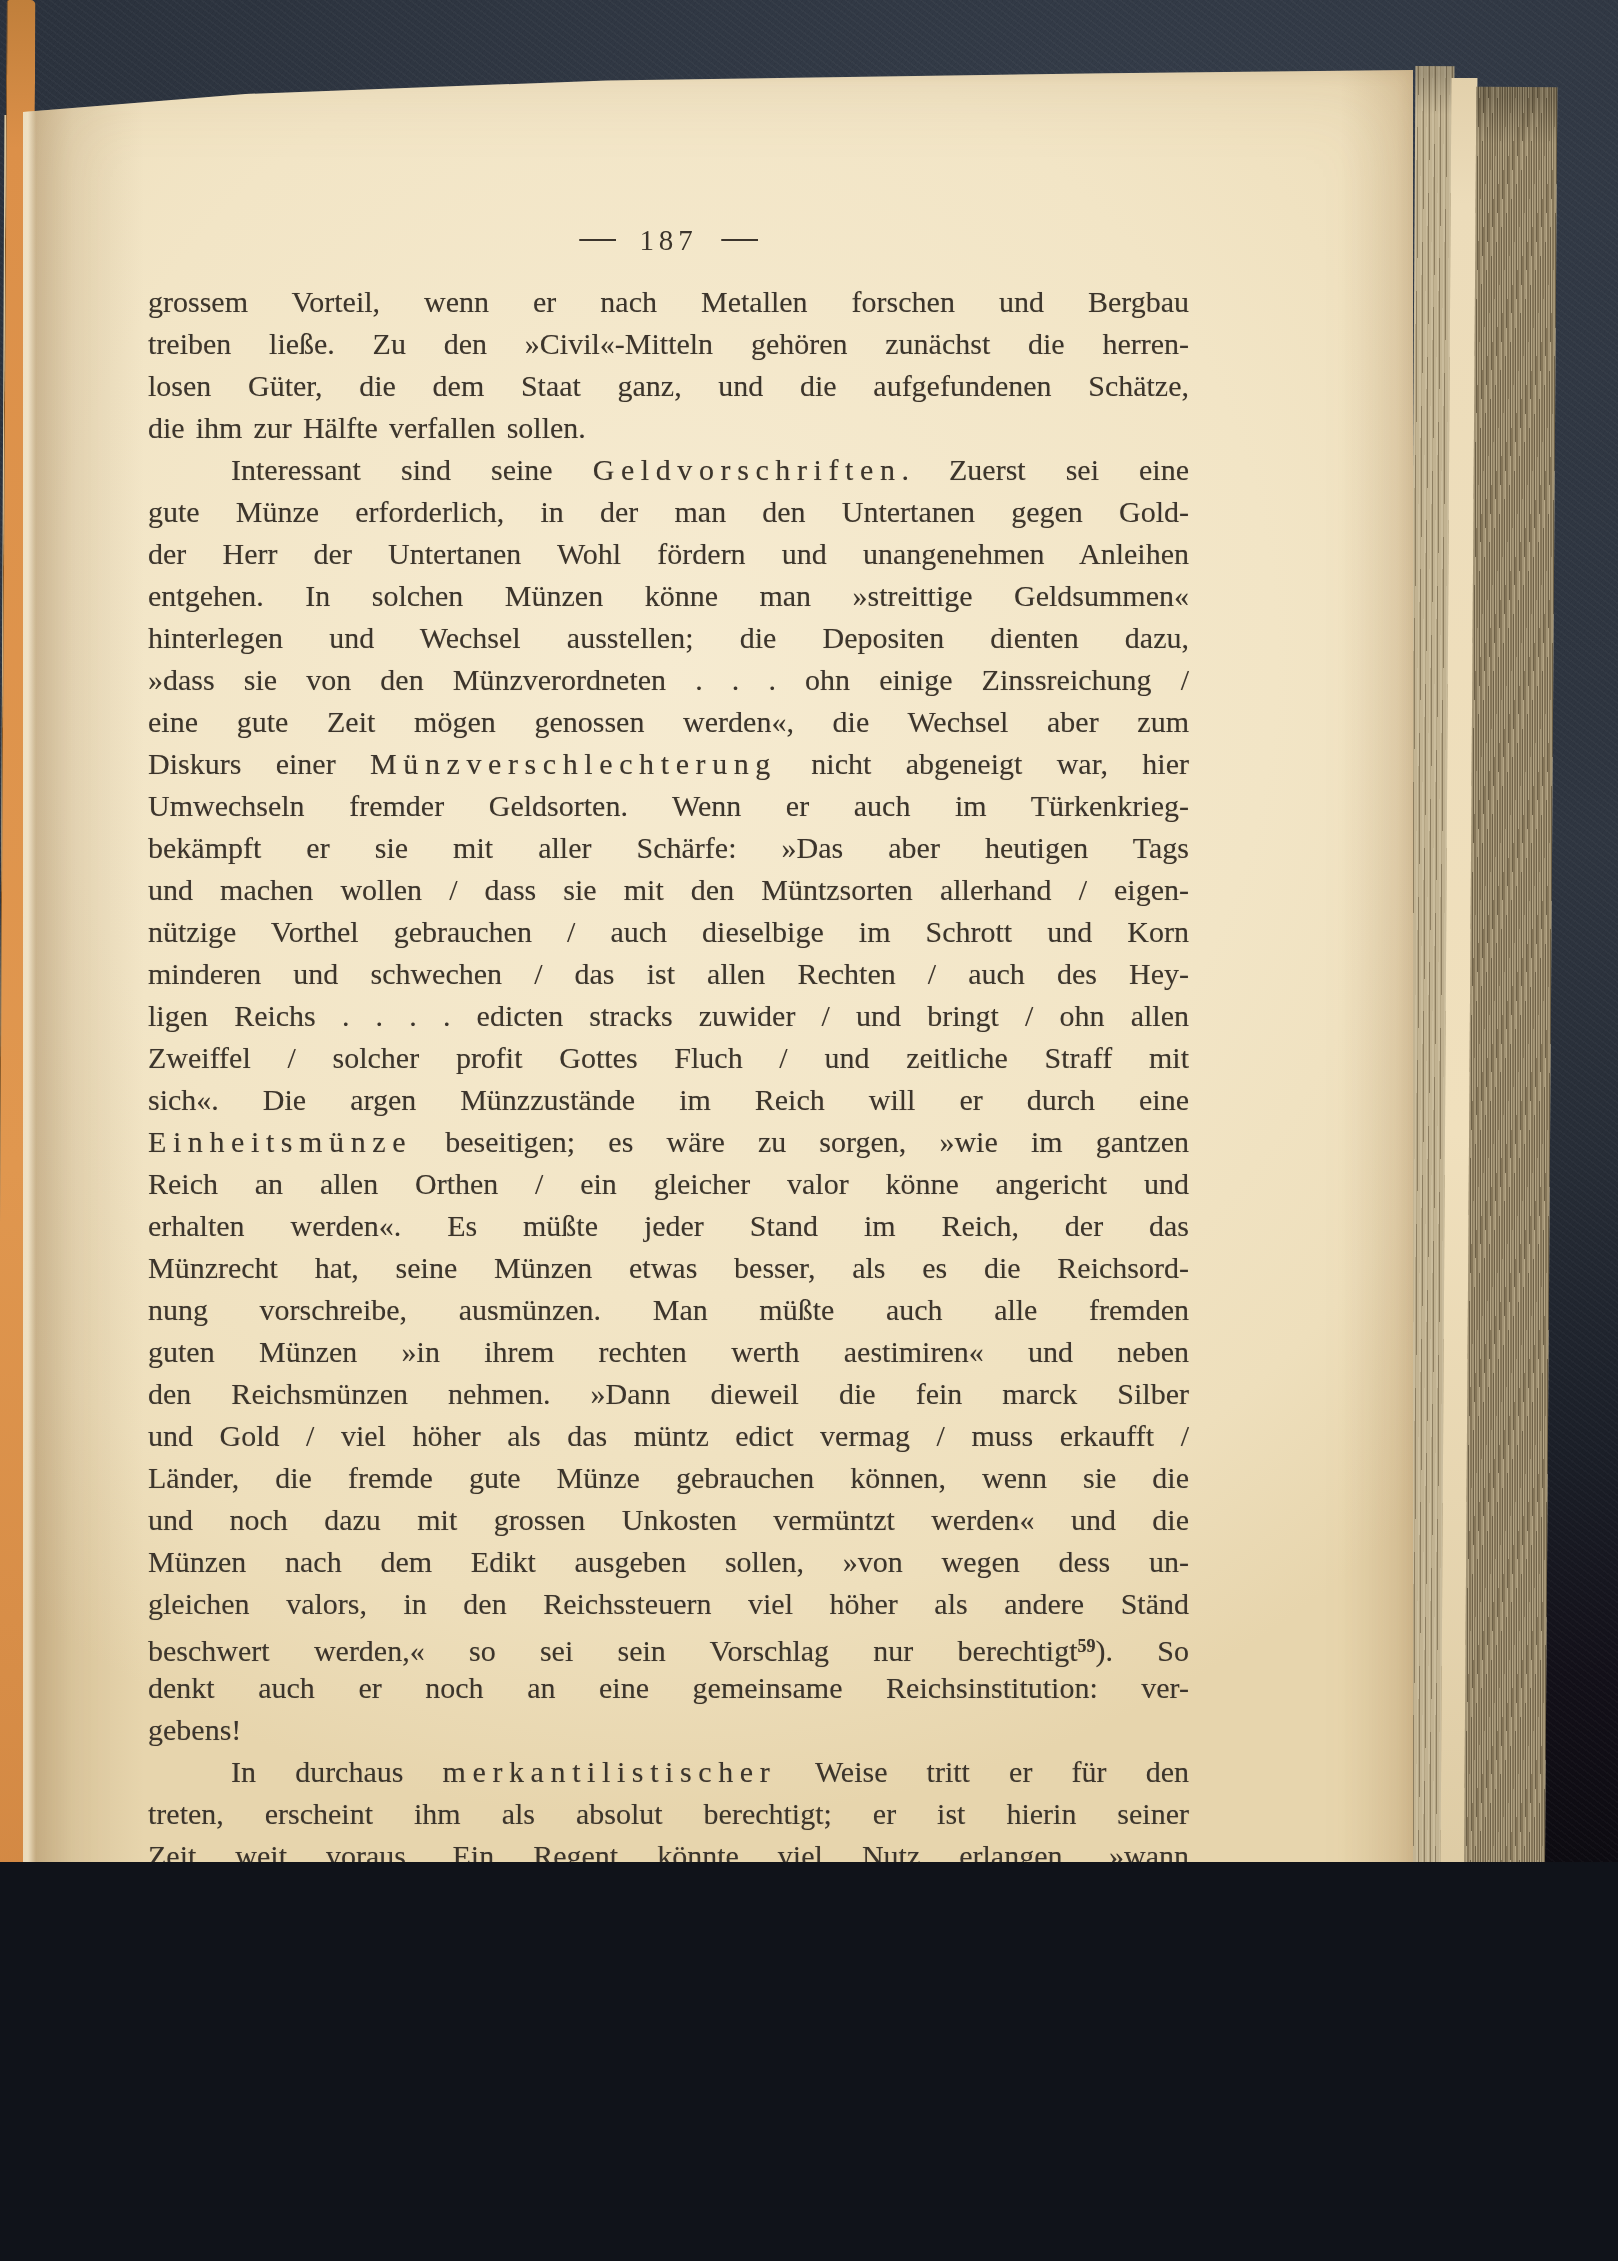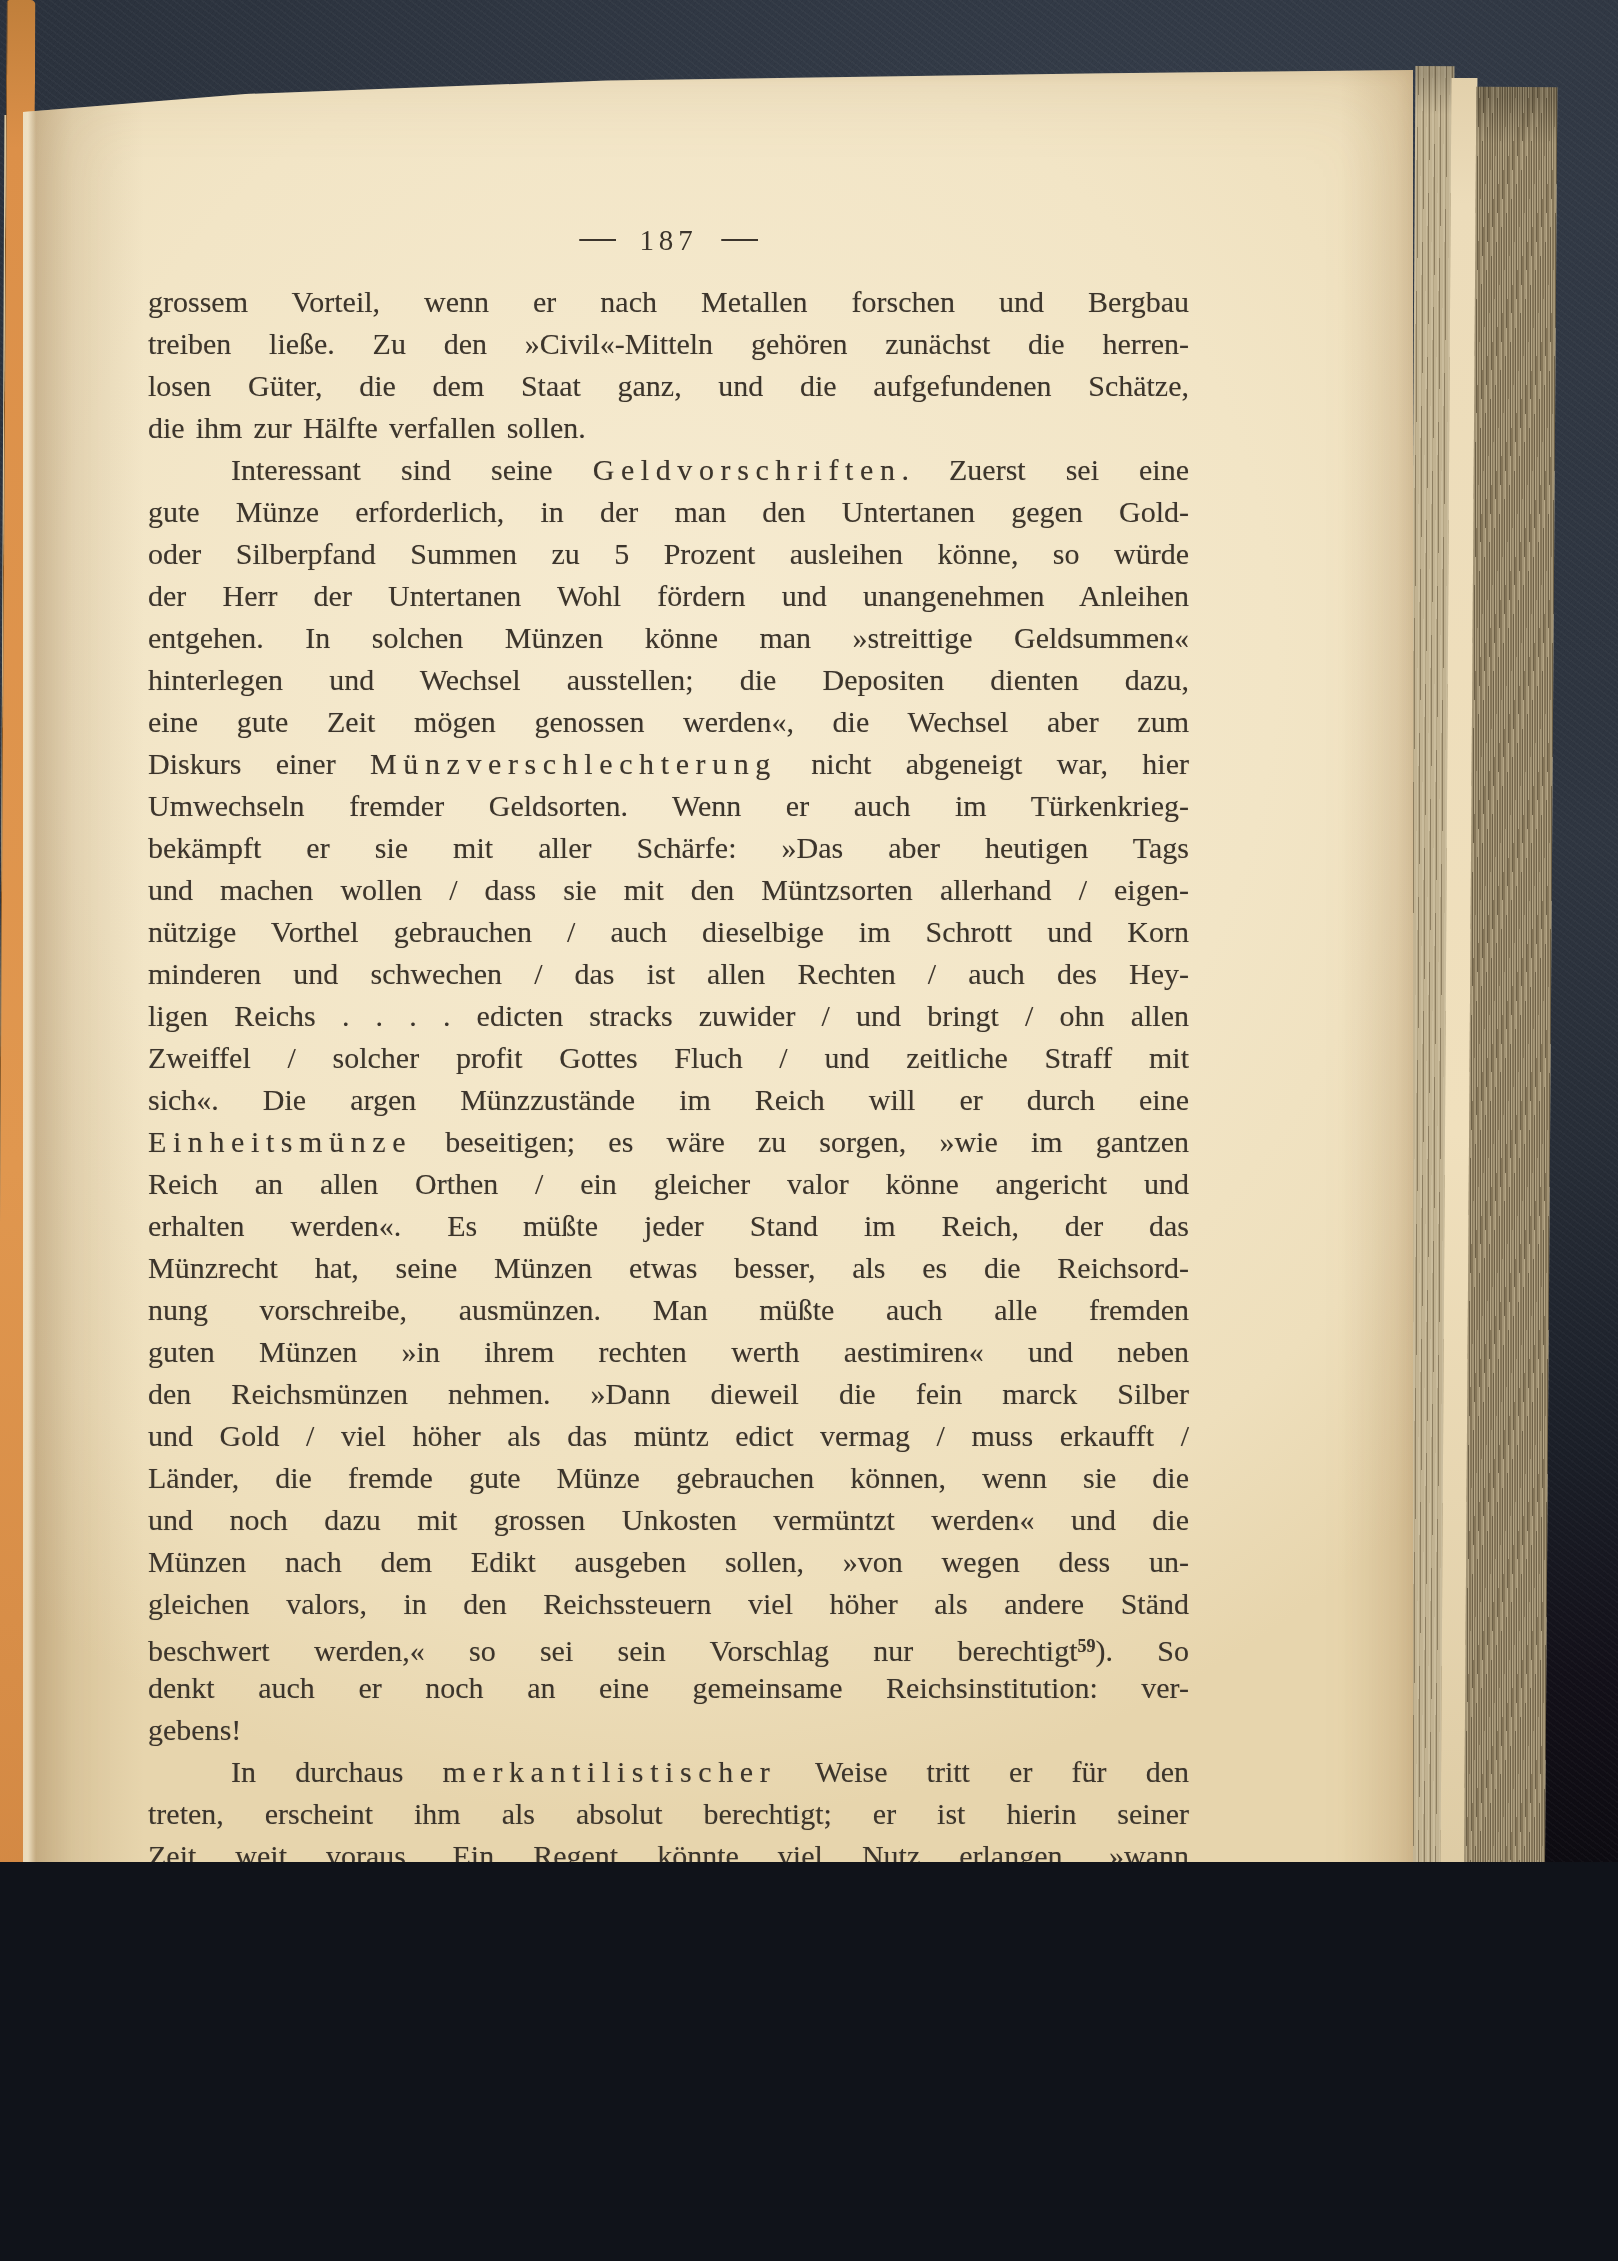--- a/index.html
+++ b/index.html
@@ -95,24 +95,24 @@
       <span class="dash">—</span><span class="pnum">187</span><span class="dash">—</span>
     </div>
 
     <div class="textblock" id="textblock">
         <div class="tl"><span>grossem Vorteil, wenn er nach Metallen forschen und Bergbau</span></div>
         <div class="tl"><span>treiben ließe. Zu den »Civil«-Mitteln gehören zunächst die herren-</span></div>
         <div class="tl"><span>losen Güter, die dem Staat ganz, und die aufgefundenen Schätze,</span></div>
         <div class="tl end"><span>die ihm zur Hälfte verfallen sollen.</span></div>
         <div class="tl indent"><span>Interessant sind seine </span><span class="sp">Geldvorschriften</span><span>. Zuerst sei eine</span></div>
         <div class="tl"><span>gute Münze erforderlich, in der man den Untertanen gegen Gold-</span></div>
-        <div class="tl"><span>oder Silberpfand Summen zu 5 Prozent ausleihen könne, so würde</span></div>
         <div class="tl"><span>der Herr der Untertanen Wohl fördern und unangenehmen Anleihen</span></div>
         <div class="tl"><span>entgehen. In solchen Münzen könne man »streittige Geldsummen«</span></div>
         <div class="tl"><span>hinterlegen und Wechsel ausstellen; die Depositen dienten dazu,</span></div>
+        <div class="tl"><span>»dass sie von den Münzverordneten . . . ohn einige Zinssreichung /</span></div>
         <div class="tl"><span>eine gute Zeit mögen genossen werden«, die Wechsel aber zum</span></div>
         <div class="tl"><span>Diskurs einer </span><span class="sp">Münzverschlechterung</span><span> nicht abgeneigt war, hier</span></div>
         <div class="tl"><span>Umwechseln fremder Geldsorten. Wenn er auch im Türkenkrieg-</span></div>
         <div class="tl"><span>bekämpft er sie mit aller Schärfe: »Das aber heutigen Tags</span></div>
         <div class="tl"><span>und machen wollen / dass sie mit den Müntzsorten allerhand / eigen-</span></div>
         <div class="tl"><span>nützige Vorthel gebrauchen / auch dieselbige im Schrott und Korn</span></div>
         <div class="tl"><span>minderen und schwechen / das ist allen Rechten / auch des Hey-</span></div>
         <div class="tl"><span>ligen Reichs . . . . edicten stracks zuwider / und bringt / ohn allen</span></div>
         <div class="tl"><span>Zweiffel / solcher profit Gottes Fluch / und zeitliche Straff mit</span></div>
         <div class="tl"><span>sich«. Die argen Münzzustände im Reich will er durch eine</span></div>

